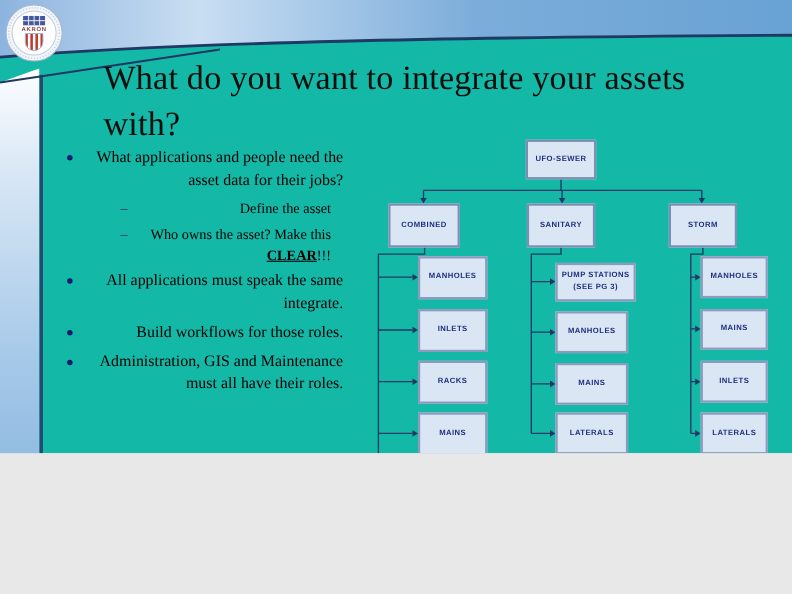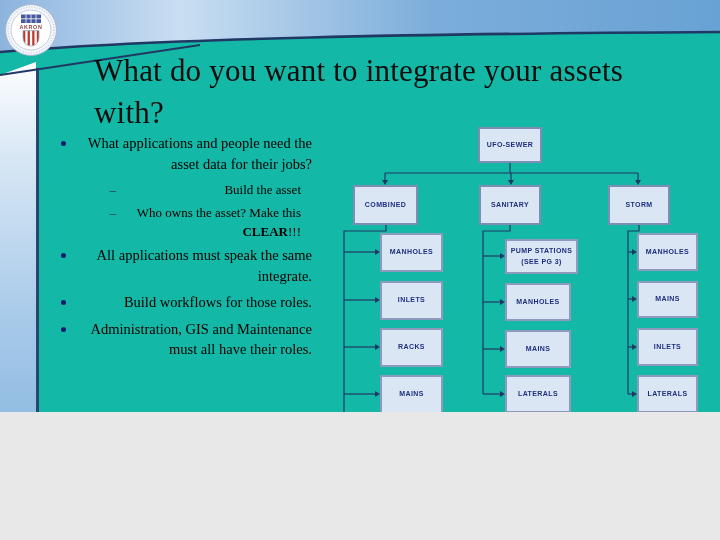--- a/index.html
+++ b/index.html
@@ -26,21 +26,21 @@
   .bullets { position:absolute; left:58px; top:133px; width:300px; z-index:4;text-align:right; }
   .b { display:flex; align-items:flex-start; margin-bottom:6px; color:#000; }
   .b .dot {
     flex:0 0 auto; width:5px; height:5px; border-radius:50%;
     background:#1a1a70; margin:8px 19px 0 3px;
   }
   .l1 .bt { width:227px; font-size:14.5px; line-height:20.5px; }
   .l2 { padding-left:36px; margin-bottom:4px; }
   .l2 .dash { flex:0 0 auto; width:22px; font-size:13px; line-height:19px; color:#24246e; }
   .l2 .bt { width:185px; font-size:13px; line-height:19px; }
-  .clear { font-weight:bold; }
+  .clear { font-weight:bold; text-decoration:underline; }
   .chart { position:absolute; left:0; top:0; width:720px; height:540px; z-index:4; }
   .connectors { position:absolute; left:0; top:0; pointer-events:none; }
   .obox {
     position:absolute; box-sizing:border-box;
     background:#dbe6f4; border:2px solid #8c9bbd;
     display:flex; align-items:center; justify-content:center; text-align:center;
     font-family:"Liberation Sans", sans-serif; font-weight:bold;
     font-size:7px; line-height:1.55; letter-spacing:0.4px; color:#1f2f80;
     padding:1px 2px;
   }
@@ -97,21 +97,21 @@
 
   <div class="title">What do you want to integrate your assets with?</div>
 
   <div class="bullets">
     <div class="b l1">
       <span class="dot"></span>
       <span class="bt">What applications and people need the asset data for their jobs?</span>
     </div>
     <div class="b l2">
       <span class="dash">–</span>
-      <span class="bt">Build the asset</span>
+      <span class="bt">Define the asset</span>
     </div>
     <div class="b l2">
       <span class="dash">–</span>
       <span class="bt"><span>Who owns the asset? Make this </span><span class="clear">CLEAR</span><span>!!!</span></span>
     </div>
     <div class="b l1">
       <span class="dot"></span>
       <span class="bt">All applications must speak the same integrate.</span>
     </div>
     <div class="b l1">

